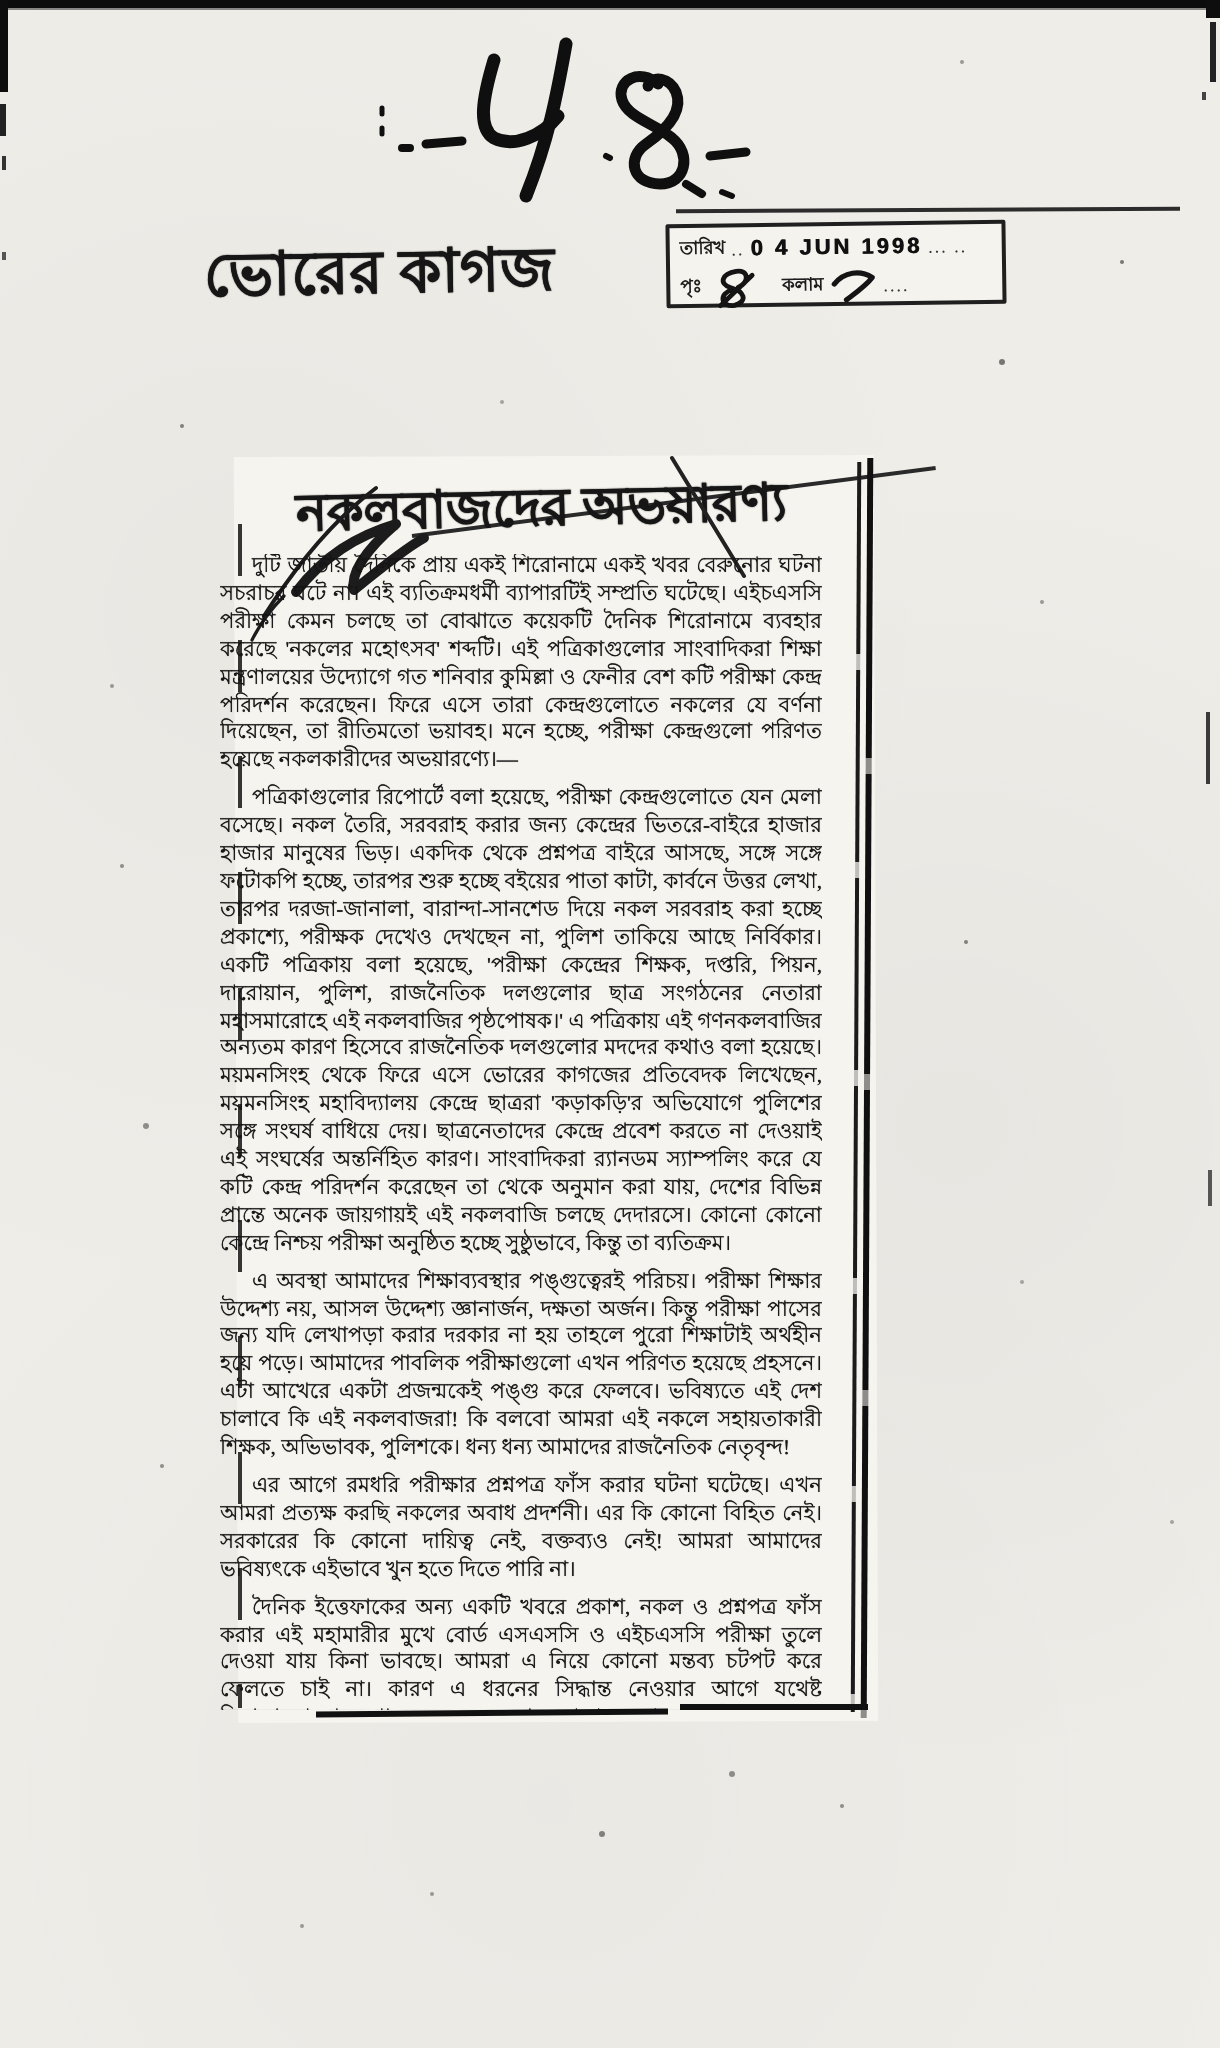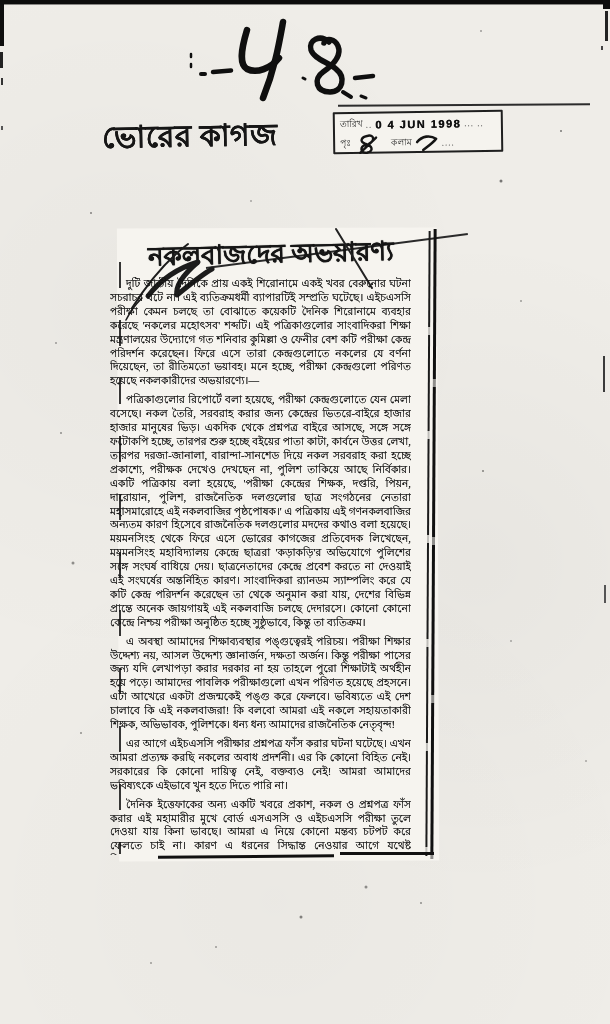--- a/index.html
+++ b/index.html
@@ -43,21 +43,21 @@
   
   .stamp-topline{left:338px;top:104px;width:252px;height:1.7px;background:#2c2c2c;transform:rotate(-.3deg);}
   .stamp-box{
     left:333px;top:111px;width:170px;height:42px;
     border:2px solid #1f1f1f;border-radius:1px;
     transform:rotate(-.8deg);
     background:#f5f3ee;
     padding:1px 4px 0 5px;box-sizing:border-box;
   }
   .stamp-row{display:flex;align-items:center;gap:3px;height:19px;white-space:nowrap;}
-  .stamp-lbl{font-size:9px;font-weight:400;color:#1d1d1d;}
+  .stamp-lbl{font-size:9px;font-weight:700;color:#1d1d1d;}
   .stamp-date{font-family:"Liberation Sans",sans-serif;font-size:11px;font-weight:800;letter-spacing:1.5px;color:#111;text-shadow:.4px 0 0 #111;}
   .dots{font-size:9px;letter-spacing:1px;color:#333;}
   .hw-small path{fill:none;stroke:#141414;stroke-linecap:round;stroke-linejoin:round;}
 
   
   .clip-bg{left:118px;top:228px;width:320px;height:633px;background:#f6f4ef;transform:rotate(-.2deg);}
   .torn-left{
     left:119px;top:262px;width:1.6px;height:592px;
     background:repeating-linear-gradient(to bottom, rgba(20,20,20,.85) 0 26px, transparent 26px 58px);
   }
@@ -169,20 +169,20 @@
   <path d="M8 98 C12 90 18 82 24 76" stroke-width="1.6"></path>
 </svg>
 <svg class="abs crease2" viewBox="0 0 56 70">
   <path d="M10 5 L46 64" stroke-width="2"></path>
 </svg>
 
 <div class="abs article-body">
   <p>দুটি জাতীয় দৈনিকে প্রায় একই শিরোনামে একই খবর বেরুনোর ঘটনা সচরাচর ঘটে না। এই ব্যতিক্রমধর্মী ব্যাপারটিই সম্প্রতি ঘটেছে। এইচএসসি পরীক্ষা কেমন চলছে তা বোঝাতে কয়েকটি দৈনিক শিরোনামে ব্যবহার করেছে 'নকলের মহোৎসব' শব্দটি। এই পত্রিকাগুলোর সাংবাদিকরা শিক্ষা মন্ত্রণালয়ের উদ্যোগে গত শনিবার কুমিল্লা ও ফেনীর বেশ কটি পরীক্ষা কেন্দ্র পরিদর্শন করেছেন। ফিরে এসে তারা কেন্দ্রগুলোতে নকলের যে বর্ণনা দিয়েছেন, তা রীতিমতো ভয়াবহ। মনে হচ্ছে, পরীক্ষা কেন্দ্রগুলো পরিণত হয়েছে নকলকারীদের অভয়ারণ্যে।—</p>
   <p>পত্রিকাগুলোর রিপোর্টে বলা হয়েছে, পরীক্ষা কেন্দ্রগুলোতে যেন মেলা বসেছে। নকল তৈরি, সরবরাহ করার জন্য কেন্দ্রের ভিতরে-বাইরে হাজার হাজার মানুষের ভিড়। একদিক থেকে প্রশ্নপত্র বাইরে আসছে, সঙ্গে সঙ্গে ফটোকপি হচ্ছে, তারপর শুরু হচ্ছে বইয়ের পাতা কাটা, কার্বনে উত্তর লেখা, তারপর দরজা-জানালা, বারান্দা-সানশেড দিয়ে নকল সরবরাহ করা হচ্ছে প্রকাশ্যে, পরীক্ষক দেখেও দেখছেন না, পুলিশ তাকিয়ে আছে নির্বিকার। একটি পত্রিকায় বলা হয়েছে, 'পরীক্ষা কেন্দ্রের শিক্ষক, দপ্তরি, পিয়ন, দারোয়ান, পুলিশ, রাজনৈতিক দলগুলোর ছাত্র সংগঠনের নেতারা মহাসমারোহে এই নকলবাজির পৃষ্ঠপোষক।' এ পত্রিকায় এই গণনকলবাজির অন্যতম কারণ হিসেবে রাজনৈতিক দলগুলোর মদদের কথাও বলা হয়েছে। ময়মনসিংহ থেকে ফিরে এসে ভোরের কাগজের প্রতিবেদক লিখেছেন, ময়মনসিংহ মহাবিদ্যালয় কেন্দ্রে ছাত্ররা 'কড়াকড়ি'র অভিযোগে পুলিশের সঙ্গে সংঘর্ষ বাধিয়ে দেয়। ছাত্রনেতাদের কেন্দ্রে প্রবেশ করতে না দেওয়াই এই সংঘর্ষের অন্তর্নিহিত কারণ। সাংবাদিকরা র‌্যানডম স্যাম্পলিং করে যে কটি কেন্দ্র পরিদর্শন করেছেন তা থেকে অনুমান করা যায়, দেশের বিভিন্ন প্রান্তে অনেক জায়গায়ই এই নকলবাজি চলছে দেদারসে। কোনো কোনো কেন্দ্রে নিশ্চয় পরীক্ষা অনুষ্ঠিত হচ্ছে সুষ্ঠুভাবে, কিন্তু তা ব্যতিক্রম।</p>
   <p>এ অবস্থা আমাদের শিক্ষাব্যবস্থার পঙ্গুত্বেরই পরিচয়। পরীক্ষা শিক্ষার উদ্দেশ্য নয়, আসল উদ্দেশ্য জ্ঞানার্জন, দক্ষতা অর্জন। কিন্তু পরীক্ষা পাসের জন্য যদি লেখাপড়া করার দরকার না হয় তাহলে পুরো শিক্ষাটাই অর্থহীন হয়ে পড়ে। আমাদের পাবলিক পরীক্ষাগুলো এখন পরিণত হয়েছে প্রহসনে। এটা আখেরে একটা প্রজন্মকেই পঙ্গু করে ফেলবে। ভবিষ্যতে এই দেশ চালাবে কি এই নকলবাজরা! কি বলবো আমরা এই নকলে সহায়তাকারী শিক্ষক, অভিভাবক, পুলিশকে। ধন্য ধন্য আমাদের রাজনৈতিক নেতৃবৃন্দ!</p>
-  <p>এর আগে এইচএসসি পরীক্ষার প্রশ্নপত্র ফাঁস করার ঘটনা ঘটেছে। এখন আমরা প্রত্যক্ষ করছি নকলের অবাধ প্রদর্শনী। এর কি কোনো বিহিত নেই। সরকারের কি কোনো দায়িত্ব নেই, বক্তব্যও নেই! আমরা আমাদের ভবিষ্যৎকে এইভাবে খুন হতে দিতে পারি না।</p>
+  <p>এর আগে রমধরি পরীক্ষার প্রশ্নপত্র ফাঁস করার ঘটনা ঘটেছে। এখন আমরা প্রত্যক্ষ করছি নকলের অবাধ প্রদর্শনী। এর কি কোনো বিহিত নেই। সরকারের কি কোনো দায়িত্ব নেই, বক্তব্যও নেই! আমরা আমাদের ভবিষ্যৎকে এইভাবে খুন হতে দিতে পারি না।</p>
   <p>দৈনিক ইত্তেফাকের অন্য একটি খবরে প্রকাশ, নকল ও প্রশ্নপত্র ফাঁস করার এই মহামারীর মুখে বোর্ড এসএসসি ও এইচএসসি পরীক্ষা তুলে দেওয়া যায় কিনা ভাবছে। আমরা এ নিয়ে কোনো মন্তব্য চটপট করে ফেলতে চাই না। কারণ এ ধরনের সিদ্ধান্ত নেওয়ার আগে যথেষ্ট চিন্তাভাবনা, গবেষণা করতে হবে। তার আগে সরকারের প্রতি আমাদের আকুল আবেদন, নকল বন্ধ করুন। কঠোর হোন!</p>
 </div>
 
 <div class="abs rule-bot1"></div>
 <div class="abs rule-bot2"></div>
 
 <div class="abs noise"></div>
 
 </body></html>

